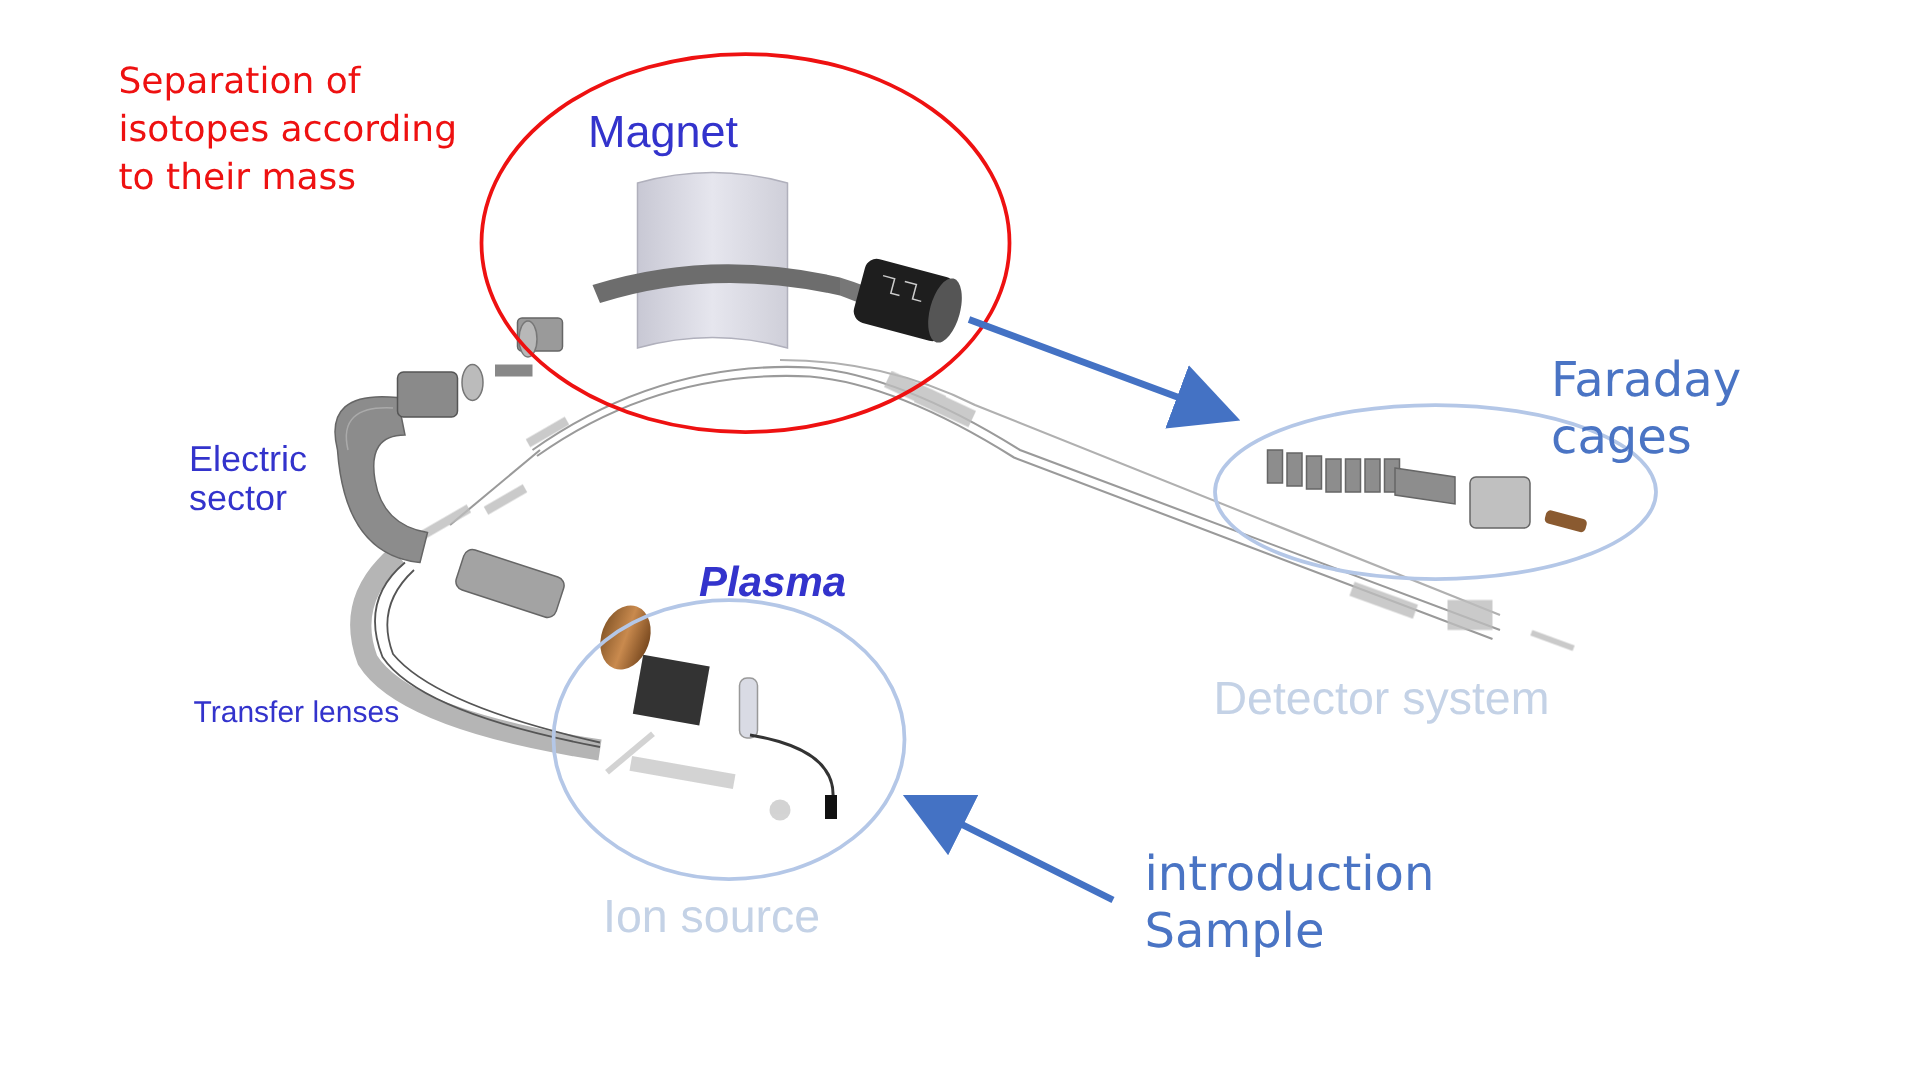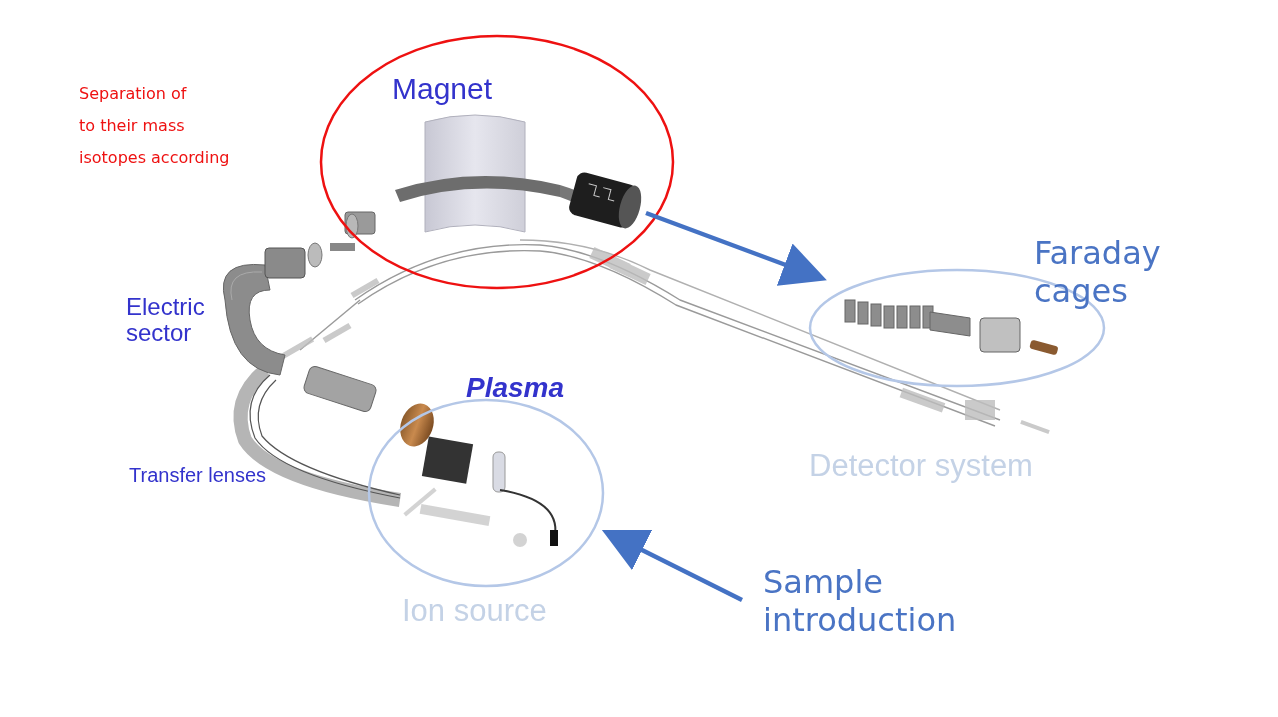--- a/index.html
+++ b/index.html
@@ -1,18 +1,18 @@
 <!DOCTYPE html>
 <html><head>
 <meta charset="utf-8">
 <style>
   html, body { margin:0; padding:0; background:#ffffff; }
   body { width:1278px; height:717px; position:relative; overflow:hidden; font-family:"Liberation Sans", sans-serif; }
   .lbl { position:absolute; white-space:nowrap; }
-  .red { color:#ee1111; font-family:"DejaVu Sans", sans-serif; font-size:16px; line-height:32px;margin-top:40px; }
+  .red { color:#ee1111; font-family:"DejaVu Sans", sans-serif; font-size:24px; line-height:32px; }
   .blue-ms { color:#4a74c4; font-family:"DejaVu Sans", sans-serif; font-size:32px; line-height:38px; }
   .blue-dk { color:#3333cc; font-family:"Liberation Sans", sans-serif; }
   .faint { color:#c4d2e6; font-family:"Liberation Sans", sans-serif; font-size:31px; }
   svg#art { position:absolute; left:0; top:0; }
 </style>
 </head>
 <body>
 
 <svg id="art" width="1278" height="717" viewBox="0 0 1278 717">
   <defs>
@@ -113,22 +113,22 @@
   <ellipse cx="497" cy="162" rx="176" ry="126" fill="none" stroke="#ee1111" stroke-width="2.5"></ellipse>
   <ellipse cx="957" cy="328" rx="147" ry="58" fill="none" stroke="#b4c7e7" stroke-width="2.5"></ellipse>
   <ellipse cx="486" cy="493" rx="117" ry="93" fill="none" stroke="#b4c7e7" stroke-width="2.5"></ellipse>
 
   <line x1="646" y1="213" x2="810" y2="274" stroke="#4472c4" stroke-width="4.5" marker-end="url(#ah)"></line>
   <line x1="742" y1="600" x2="618" y2="538" stroke="#4472c4" stroke-width="4.5" marker-end="url(#ah)"></line>
 </svg>
 
 <div class="lbl red" style="left:79px; top:38px;">
   <div>Separation of</div>
+  <div>isotopes according</div>
   <div>to their mass</div>
-  <div>isotopes according</div>
 </div>
 
 <div class="lbl blue-dk" style="left:392px; top:72px; font-size:30px;">Magnet</div>
 
 <div class="lbl blue-ms" style="left:1034px; top:234px;">
   <div>Faraday</div>
   <div>cages</div>
 </div>
 
 <div class="lbl blue-dk" style="left:126px; top:294px; font-size:24px; line-height:26px;">
@@ -138,15 +138,15 @@
 
 <div class="lbl blue-dk" style="left:466px; top:372px; font-size:28px; font-weight:bold; font-style:italic;">Plasma</div>
 
 <div class="lbl blue-dk" style="left:129px; top:464px; font-size:20px;">Transfer lenses</div>
 
 <div class="lbl faint" style="left:809px; top:448px;">Detector system</div>
 
 <div class="lbl faint" style="left:402px; top:593px;">Ion source</div>
 
 <div class="lbl blue-ms" style="left:763px; top:563px;">
+  <div>introduction</div>
   <div>Sample</div>
-  <div>introduction</div>
 </div>
 
 </body></html>

